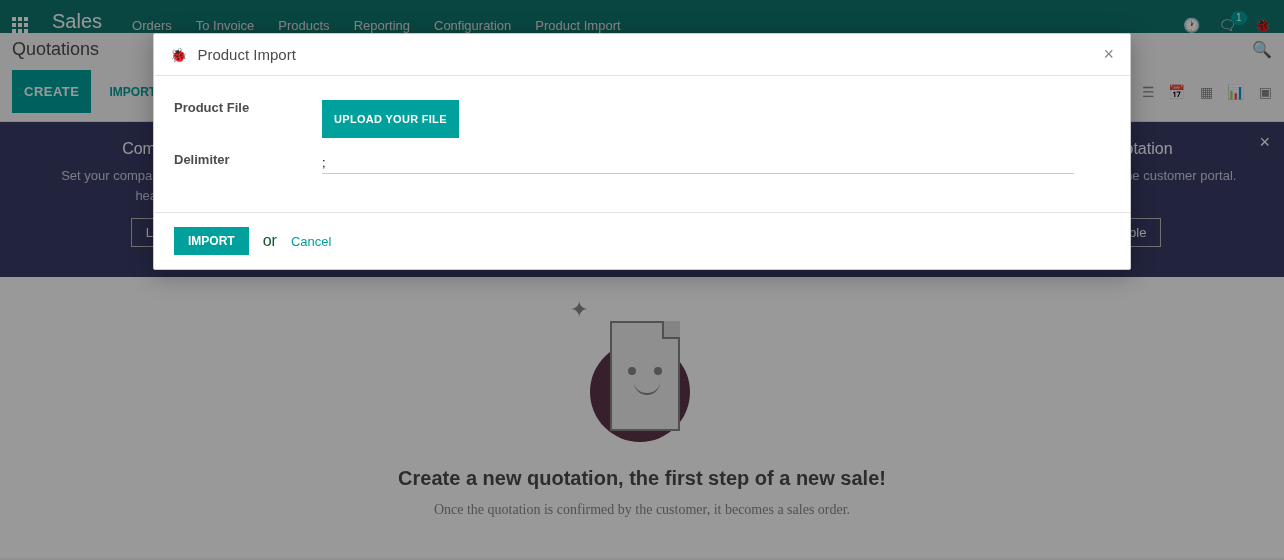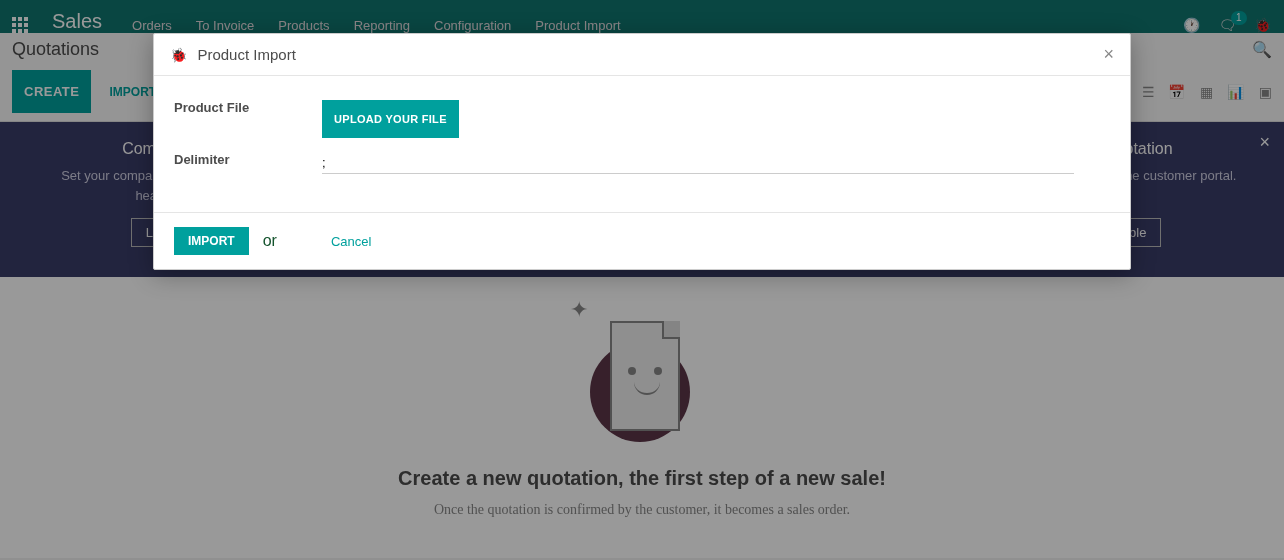--- a/index.html
+++ b/index.html
@@ -61,21 +61,21 @@
 .modal-close { color: #888; font-size: 18px; cursor: pointer; background: none; border: none; }
 .modal-body { padding: 24px 20px 24px 20px; }
 .form-row { display: flex; align-items: flex-start; margin-bottom: 14px; }
 .form-label { width: 148px; font-size: 13px; font-weight: bold; color: #4c4c4c; }
 .form-field { flex: 1; }
 .btn-upload { background: #00a09d; color: #fff; border: none; padding: 13px 12px; font-size: 11px; font-weight: bold; letter-spacing: 0.3px; cursor: pointer; }
 .input-delim { width: 100%; max-width: 752px; border: none; border-bottom: 1px solid #ccc; padding: 3px 0; font-size: 13px; outline: none; }
 .modal-footer { border-top: 1px solid #e5e5e5; padding: 14px 20px; display: flex; align-items: center; gap: 14px; }
 .btn-import { background: #00a09d; color: #fff; border: none; padding: 7px 14px; font-size: 12px; font-weight: bold; cursor: pointer; }
 .or-text { font-size: 16px; color: #14532d; }
-.link-cancel { color: #00a09d; font-size: 13px; text-decoration: none; cursor: pointer; margin-left: 40px; }
+.link-cancel { color: #00a09d; font-size: 13px; text-decoration: none; cursor: pointer; }
 </style>
 </head>
 <body>
 
 <div class="navbar">
   <div class="apps-icon">
     <span></span>
       <span></span>
       <span></span>
       <span></span>

